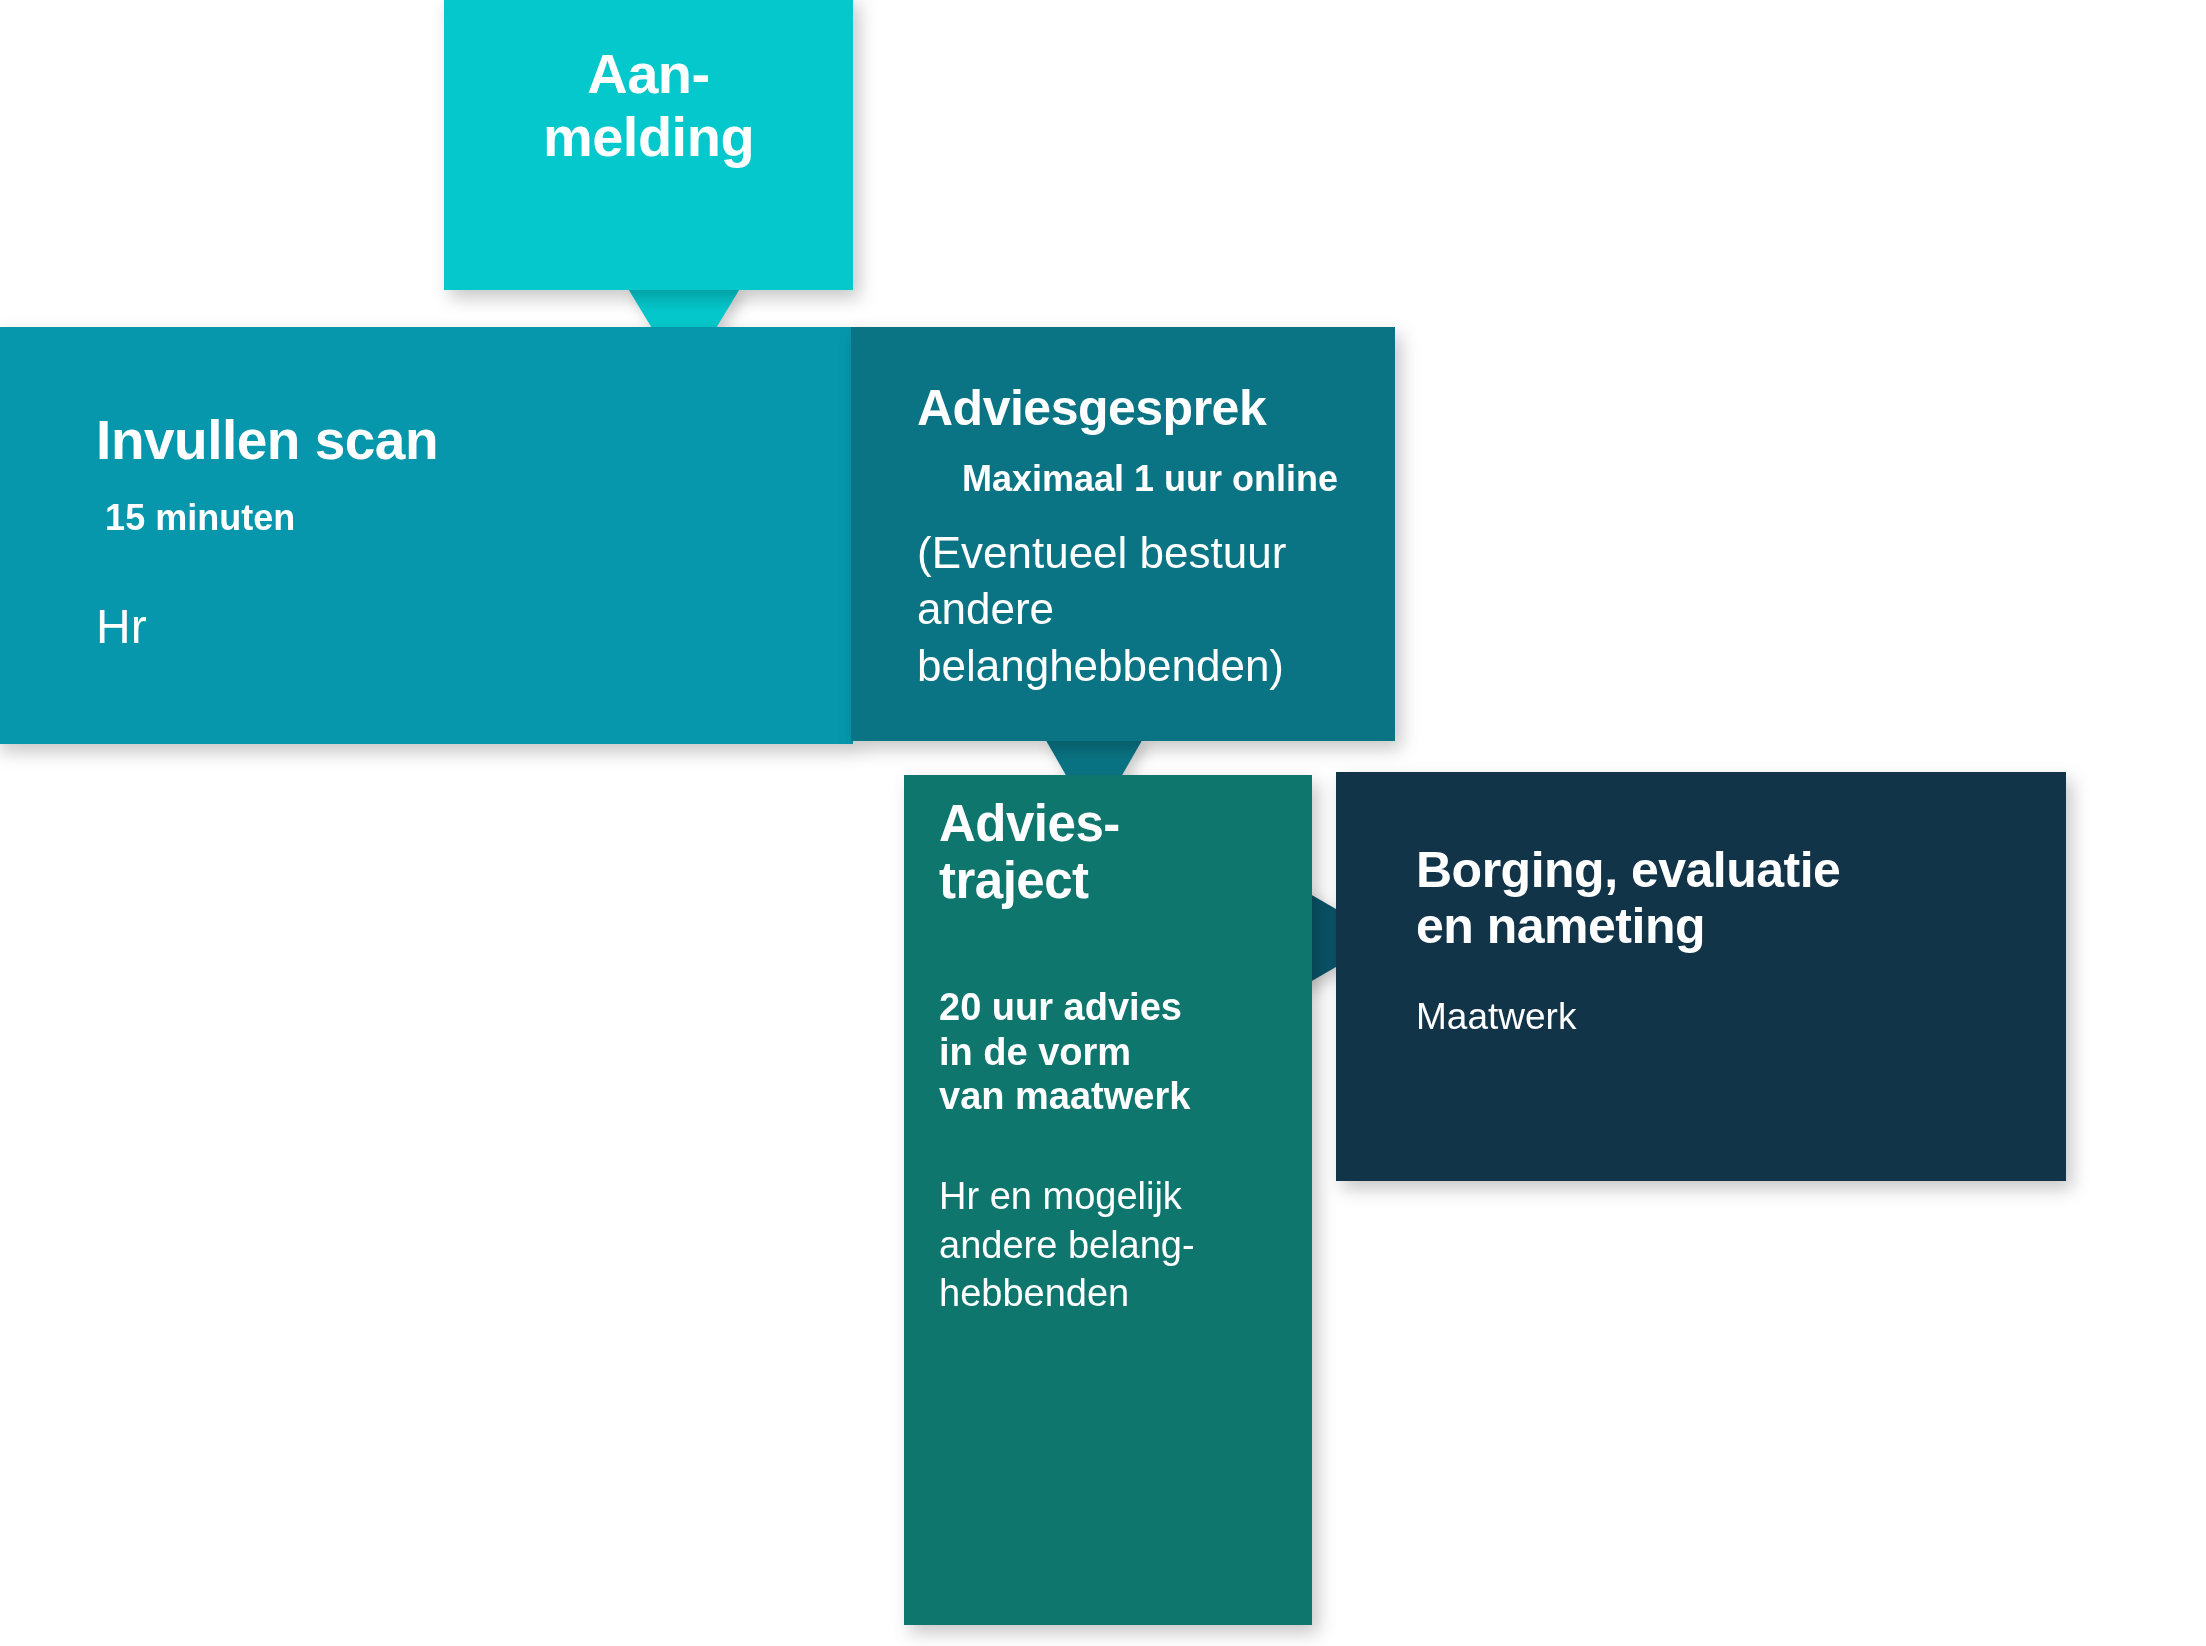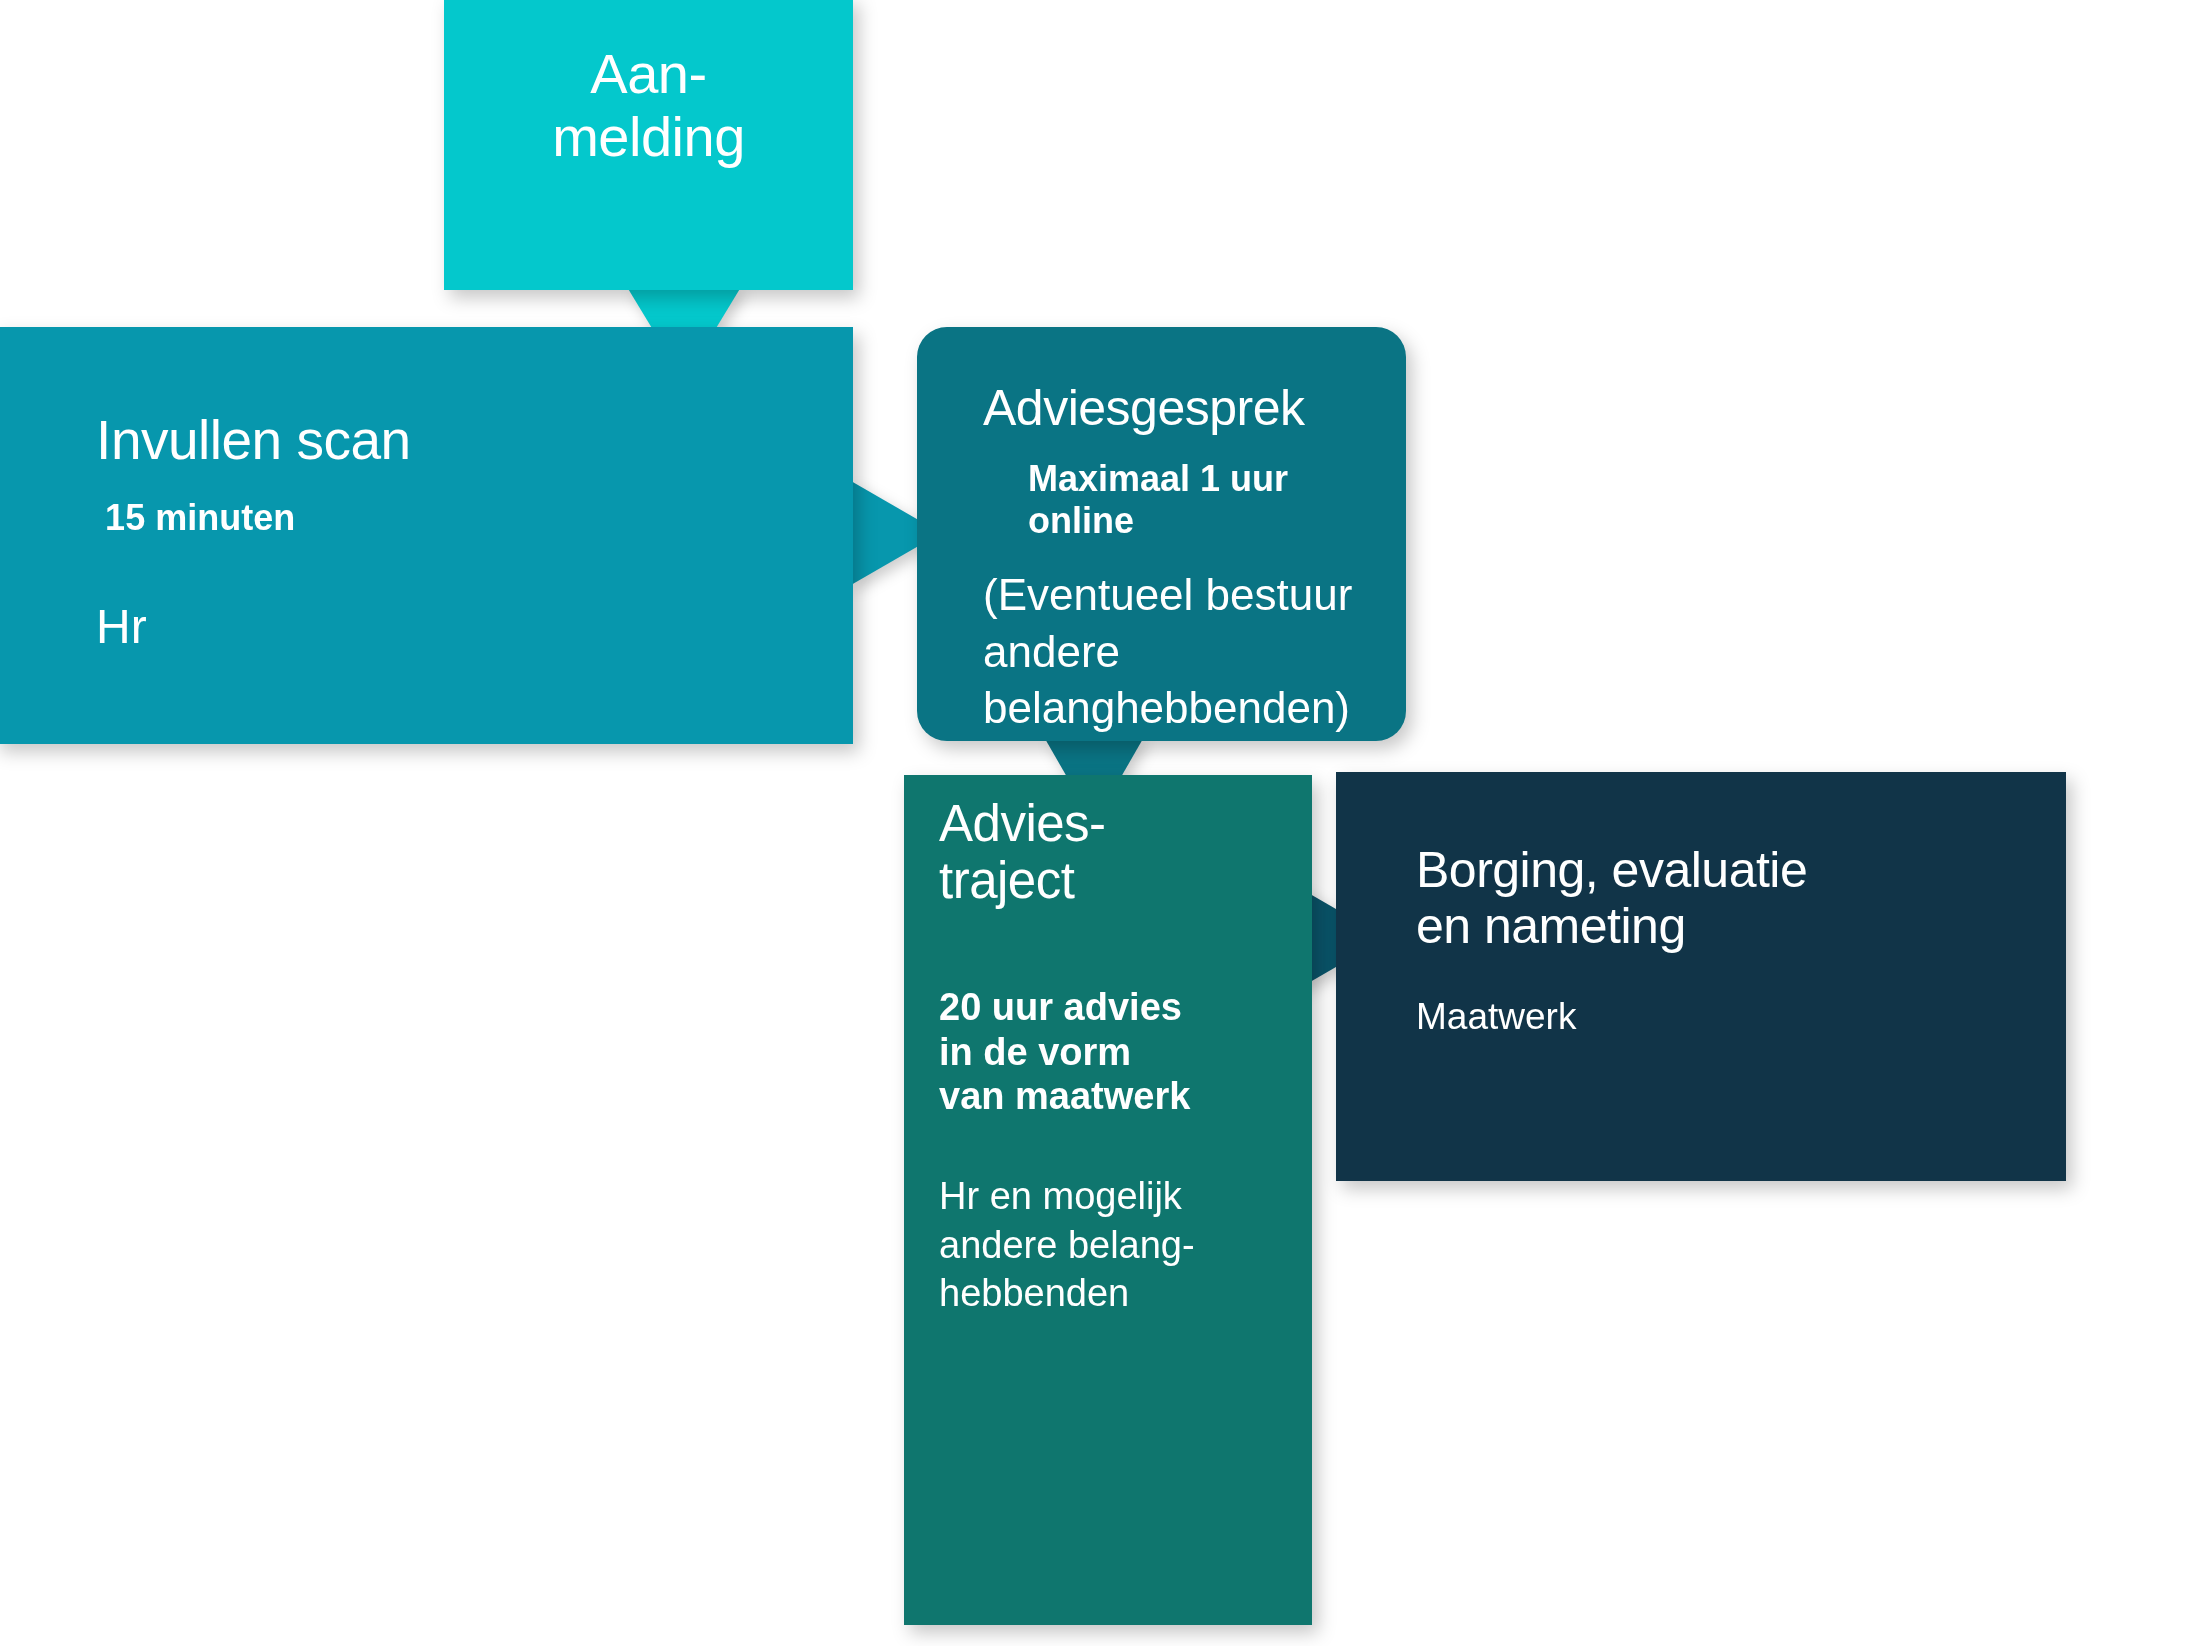--- a/index.html
+++ b/index.html
@@ -28,21 +28,21 @@
   }
   .node .inner {
     position: absolute;
     inset: 0;
     display: flex;
     flex-direction: column;
     justify-content: flex-start;
   }
 
   .title {
-    font-weight: normal;
+    font-weight: bold;
     line-height: 1.12;
     letter-spacing: -0.5px;
     margin: 0;
   }
   .sub {
     font-weight: bold;
     line-height: 1.18;
     margin: 0;
   }
   .note {
@@ -88,24 +88,23 @@
 
   #a-invullen {
     left: 851px; top: 481px;
     border-top: 52px solid transparent;
     border-bottom: 52px solid transparent;
     border-left: 90px solid #0797ad;
   }
 
   
   #n-advgesprek {
-    left: 917px; top: 327px;
-    width: 489px; height: 414px;
+    left: 851px; top: 327px;
+    width: 544px; height: 414px;
     background: #0a7484;
-    border-radius: 30px;
   }
   #n-advgesprek .inner { padding: 53px 25px 0 66px; }
   #n-advgesprek .title { font-size: 50px; }
   #n-advgesprek .sub   { font-size: 36px; margin-top: 21.5px; margin-left: 45px; }
   #n-advgesprek .note  { font-size: 44px; margin-top: 25px; }
 
   #a-advgesprek {
     left: 1044px; top: 737px;
     border-left: 50px solid transparent;
     border-right: 50px solid transparent;

